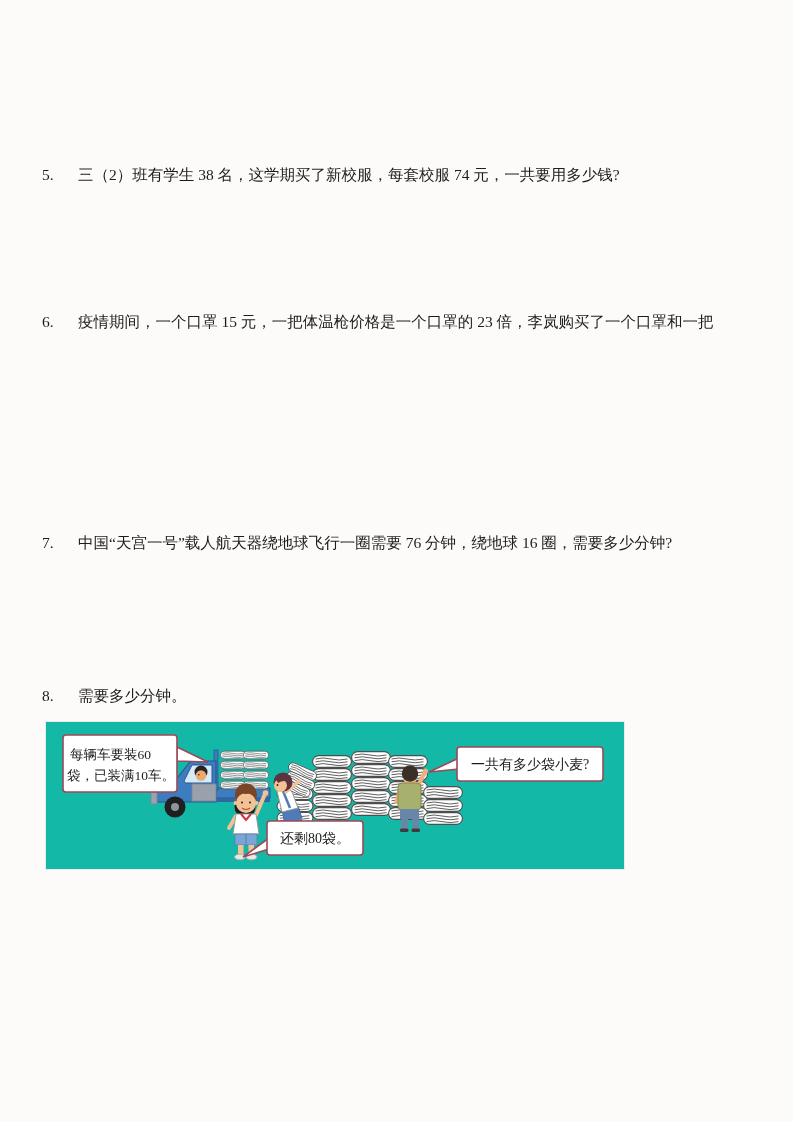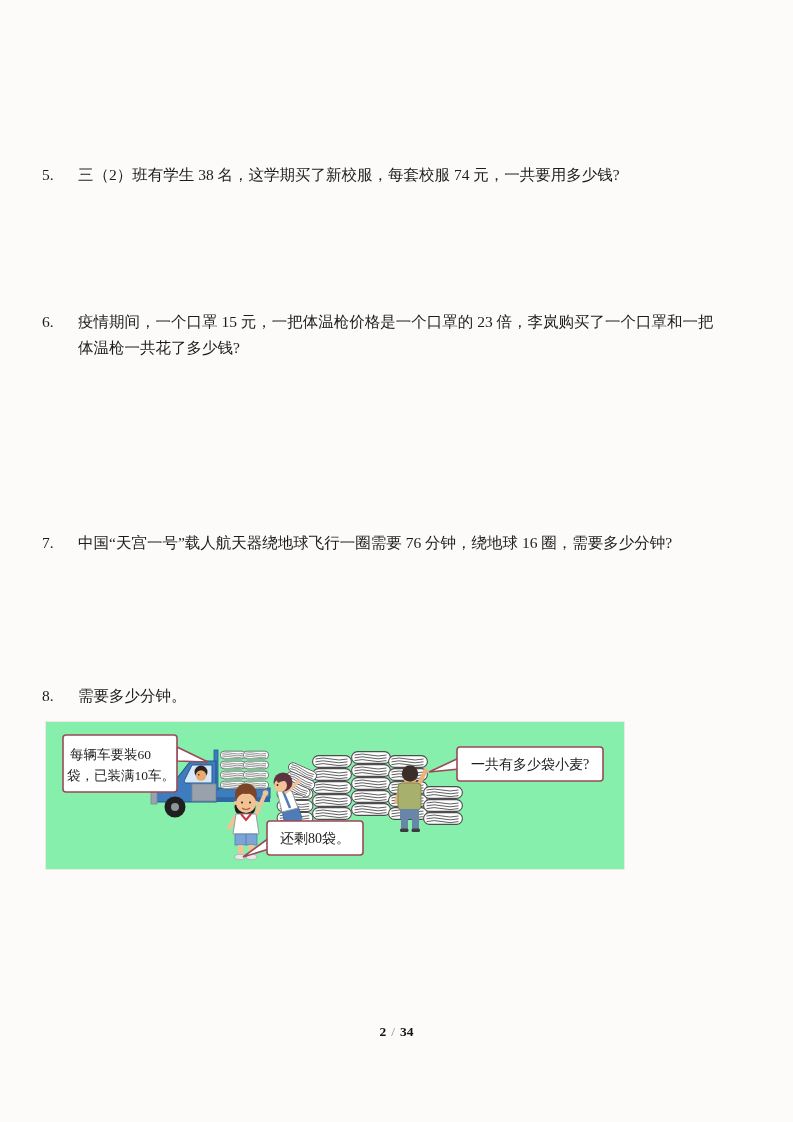--- a/index.html
+++ b/index.html
@@ -23,21 +23,21 @@
   .qnum{flex:0 0 36px;width:36px;}
   .qtext div{white-space:nowrap;}
   #q5{top:162px;}
   #q6{top:309px;}
   #q7{top:530px;}
   #q8{top:683px;}
   .illustration-box{
     position:absolute;
     left:45px;top:721px;
     width:578px;height:147px;
-    background:#86efac;
+    background:#14b8a6;
     border:1px solid #eceae6;
     text-align:center;
   }
   .footer{
     position:absolute;
     left:0;top:1024px;
     width:100%;
     text-align:center;
     font-size:13.5px;
     font-weight:bold;
@@ -58,21 +58,20 @@
     <div class="qnum">5.</div>
     <div class="qtext">
       <div>三（2）班有学生 38 名，这学期买了新校服，每套校服 74 元，一共要用多少钱?</div>
     </div>
   </div>
 
   <div class="question" id="q6">
     <div class="qnum">6.</div>
     <div class="qtext">
       <div>疫情期间，一个口罩 15 元，一把体温枪价格是一个口罩的 23 倍，李岚购买了一个口罩和一把</div>
-      <div>体温枪一共花了多少钱?</div>
     </div>
   </div>
 
   <div class="question" id="q7">
     <div class="qnum">7.</div>
     <div class="qtext">
       <div>中国“天宫一号”载人航天器绕地球飞行一圈需要 76 分钟，绕地球 16 圈，需要多少分钟?</div>
     </div>
   </div>
 
@@ -222,17 +221,14 @@
       </g>
 
       <g>
         <polygon points="223,116 197,135 223,127" fill="#ffffff" stroke="#9a4a58" stroke-width="1.6"></polygon>
         <rect x="221" y="99" width="96" height="34" rx="3" fill="#ffffff" stroke="#9a4a58" stroke-width="1.6"></rect>
         <text x="269" y="121" font-size="14" text-anchor="middle">还剩80袋。</text>
       </g>
     </svg>
   </div>
 
-  <div class="footer">
-    <span>2</span><span class="sep">/</span><span>34</span>
-  </div>
 
 </div>
 
 </body></html>

